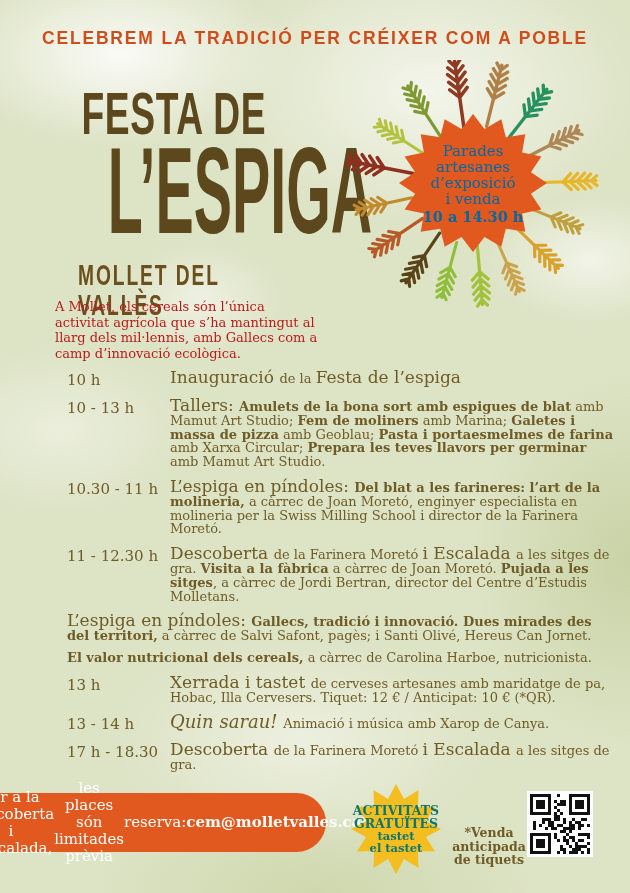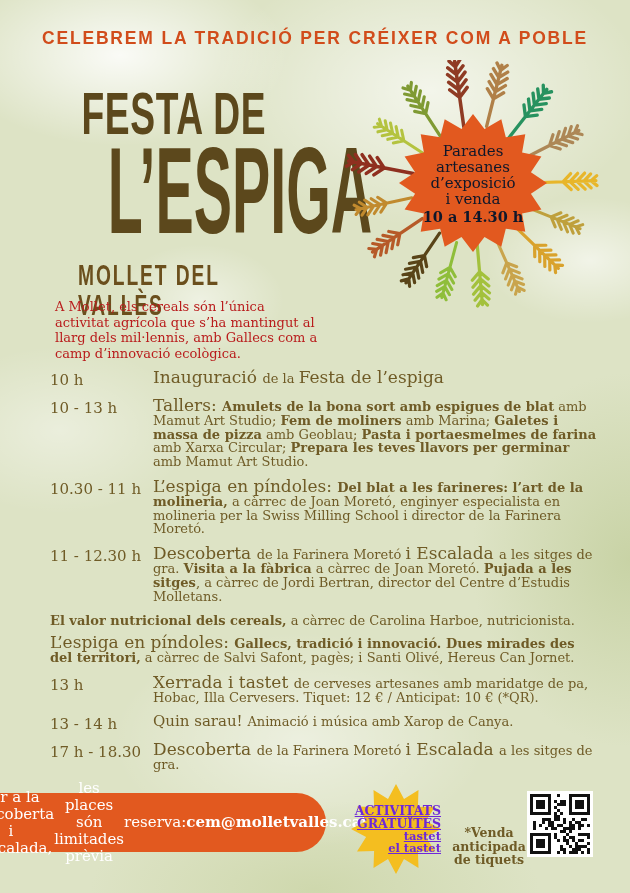--- a/index.html
+++ b/index.html
@@ -33,49 +33,49 @@
   .title-line1{display:block;font-size:60px;line-height:1;transform:scaleX(.62);letter-spacing:1px}
   .title-line2{display:block;font-size:122px;line-height:.78;transform:scaleX(.47);letter-spacing:0}
   .title-sub{display:block;margin-top:21px;font-size:30px;line-height:1;transform:scaleX(.64);letter-spacing:3px;color:#6b4f1d}
 
   .wheat-wrap{position:absolute;left:330px;top:60px;width:300px;height:252px}
 
   .market-badge{position:absolute;left:397px;top:112px;width:152px;height:142px}
   .market-badge svg{position:absolute;inset:0}
   .market-badge .badge-text{
     position:absolute;inset:0;display:flex;flex-direction:column;align-items:center;justify-content:center;
-    color:#0f172a;text-align:center;line-height:16px;font-size:15px;padding-top:2px;
+    color:#0369a1;text-align:center;line-height:16px;font-size:15px;padding-top:2px;
   }
   .market-badge .badge-time{font-weight:bold;font-size:14.5px;margin-top:2px}
 
   .intro{position:absolute;top:299px;color:#b91c1c;font-size:13px;line-height:15.6px}
   .intro.left{left:55px;width:265px}
   .intro.right{left:330px;width:282px}
 
-  .schedule{position:absolute;left:50px;top:371px;width:548px;color:#6f5b26}
+  .schedule{position:absolute;left:67px;top:371px;width:548px;color:#6f5b26}
   .row{display:flex;margin-bottom:11px}
   .time{flex:none;width:103px;font-size:15px;line-height:16px;padding-top:1px}
   .desc{flex:1;font-size:13px;line-height:13.8px}
   .desc p{margin:0 0 8px 0}
   .desc p:last-child{margin-bottom:0}
   .seg-b{font-weight:bold}
   .seg-lg{font-size:17px}
-  .seg-it{font-size:15px;}
+  .seg-it{font-size:18px;font-style:italic}
 
   .reservation{
     position:absolute;left:0;top:793px;width:326px;height:59px;
     background:#e2591f;border-radius:0 30px 30px 0;
     display:flex;align-items:center;justify-content:center;text-align:center;
     color:#fff;font-size:15px;line-height:17px;padding:0 18px 0 28px;
   }
   .free-badge{position:absolute;left:351px;top:784px;width:90px;height:90px}
   .free-badge svg{position:absolute;inset:0}
   .free-badge .fb-text{
-    position:absolute;inset:0;display:flex;flex-direction:column;align-items:flex-end;justify-content:center;
-    color:#6d28d9;font-weight:bold;text-align:center;line-height:13px;font-size:12.5px;text-decoration:underline;
+    position:absolute;inset:0;display:flex;flex-direction:column;align-items:center;justify-content:center;
+    color:#0f766e;font-weight:bold;text-align:center;line-height:13px;font-size:12.5px;
   }
   .free-badge .fb-small{font-size:11.5px;line-height:12px}
 
   .qr-note{
     position:absolute;left:448px;top:826px;width:82px;text-align:center;
     color:#6f5b26;font-weight:bold;font-size:12.5px;line-height:13.5px;
   }
   .qr-box{position:absolute;left:527px;top:791px;width:66px;height:66px;background:#fff;padding:3px}
 </style>
 </head>
@@ -153,22 +153,22 @@
         </div>
     </div>
     <div class="row">
       <div class="time">11 - 12.30 h</div>
       <div class="desc">
           <p><span class="seg-lg">Descoberta </span><span class="seg-rg">de la Farinera Moretó </span><span class="seg-lg">i Escalada </span><span class="seg-rg">a les sitges de gra. </span><span class="seg-b">Visita a la fàbrica</span><span class="seg-rg"> a càrrec de Joan Moretó. </span><span class="seg-b">Pujada a les sitges</span><span class="seg-rg">, a càrrec de Jordi Bertran, director del Centre d’Estudis Molletans.</span></p>
         </div>
     </div>
     <div class="row">
       <div class="desc">
+          <p><span class="seg-lg">L’espiga en píndoles: </span><span class="seg-b">Gallecs, tradició i innovació. Dues mirades des del territori,</span><span class="seg-rg"> a càrrec de Salvi Safont, pagès; i Santi Olivé, Hereus Can Jornet.</span></p>
           <p><span class="seg-b">El valor nutricional dels cereals,</span><span class="seg-rg"> a càrrec de Carolina Harboe, nutricionista.</span></p>
-          <p><span class="seg-lg">L’espiga en píndoles: </span><span class="seg-b">Gallecs, tradició i innovació. Dues mirades des del territori,</span><span class="seg-rg"> a càrrec de Salvi Safont, pagès; i Santi Olivé, Hereus Can Jornet.</span></p>
         </div>
     </div>
     <div class="row">
       <div class="time">13 h</div>
       <div class="desc">
           <p><span class="seg-lg">Xerrada i tastet </span><span class="seg-rg">de cerveses artesanes amb maridatge de pa, Hobac, Illa Cervesers. Tiquet: 12 € / Anticipat: 10 € (*QR).</span></p>
         </div>
     </div>
     <div class="row">
       <div class="time">13  - 14 h</div>

